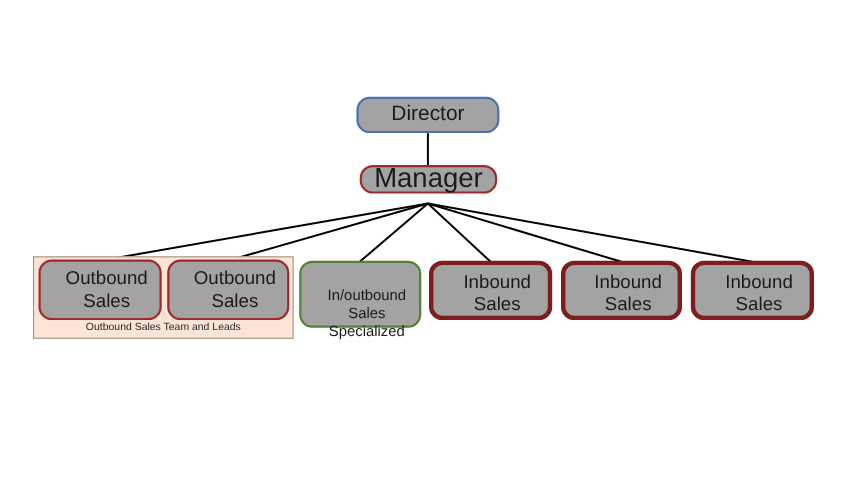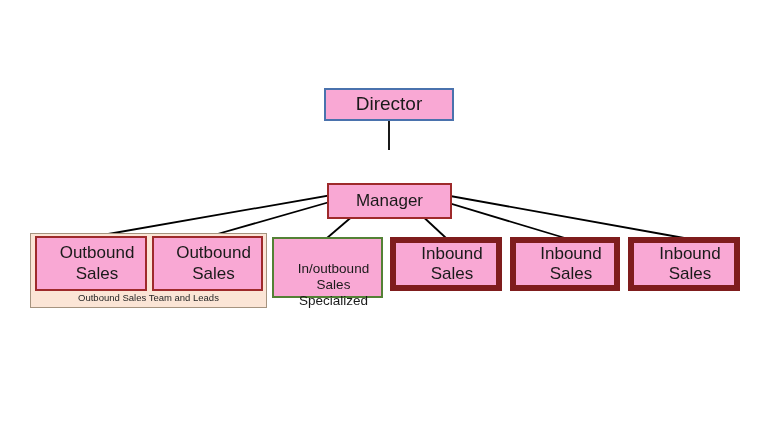--- a/index.html
+++ b/index.html
@@ -13,45 +13,45 @@
     overflow: hidden;
   }
   .connectors {
     position: absolute;
     left: 0; top: 0;
     width: 780px; height: 440px;
   }
   .connectors line { stroke: #000000; stroke-width: 1.8; }
   .node {
     position: absolute;
-    background: #f9a8d4;
+    background: #a3a3a3;
     box-sizing: border-box;
     display: flex;
     align-items: center;
     justify-content: center;
     text-align: center;
+    border-radius: 12px;
   }
   .node .lbl { display: inline-block; line-height: 1.18; }
   .director {
     left: 324px; top: 88px; width: 130px; height: 33px;
     border: 2px solid #4a72ad;
     font-size: 19px;
   }
   .manager {
-    left: 327px; top: 150px; width: 125px; height: 36px;
+    left: 327px; top: 150px; width: 125px; height: 26px;
     border: 2.5px solid #9e2a2b;
-    font-size: 17px;
-    margin-top: 33px;
+    font-size: 25px;
   }
   .child { font-size: 17px; padding-left: 12px; }
   .child .lbl { max-width: 96px; }
   .red   { border: 2.5px solid #9e2a2b; }
   .green { border: 2px solid #538135; font-size: 13.5px; }
   .green .lbl { max-width: 84px; margin-top: 35px; }
-  .gray  { border: 6px solid #7f1d1d; }
+  .gray  { border: 4px solid #7f1d1d; align-items: flex-end; }
   .c1 { left: 35px;  top: 236px; width: 112px; height: 55px; }
   .c2 { left: 152px; top: 236px; width: 111px; height: 55px; }
   .c3 { left: 272px; top: 237px; width: 111px; height: 61px; }
   .c4 { left: 390px; top: 237px; width: 112px; height: 54px; }
   .c5 { left: 510px; top: 237px; width: 110px; height: 54px; }
   .c6 { left: 628px; top: 237px; width: 112px; height: 54px; }
   .group {
     position: absolute;
     left: 30px; top: 233px; width: 237px; height: 75px;
     background: #fbe5d6;

